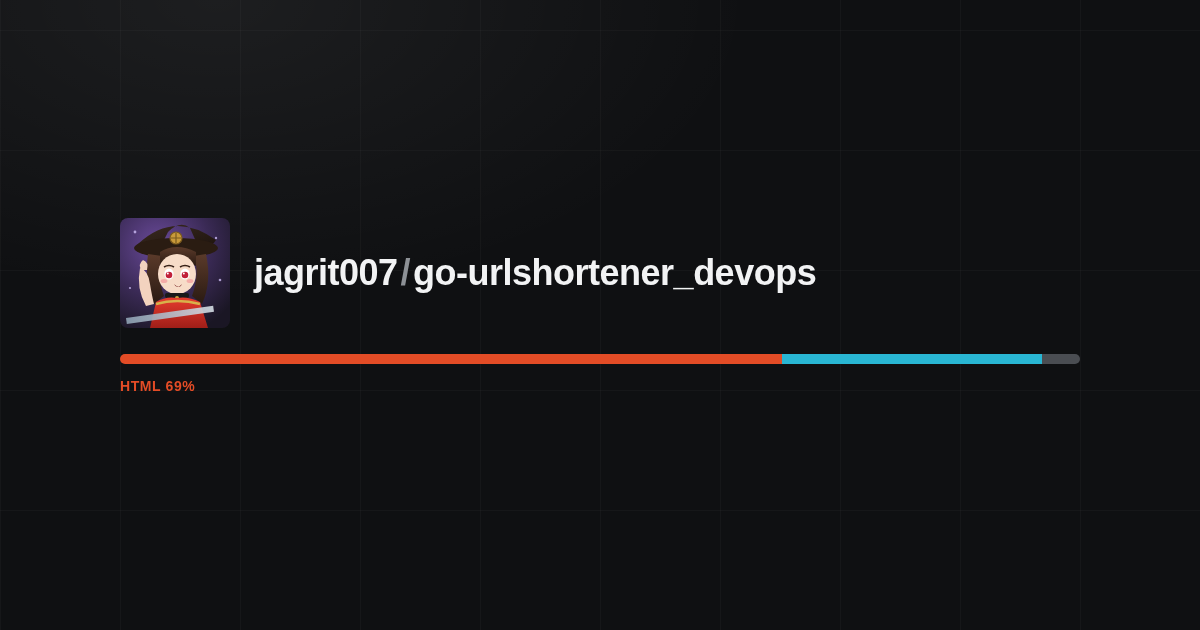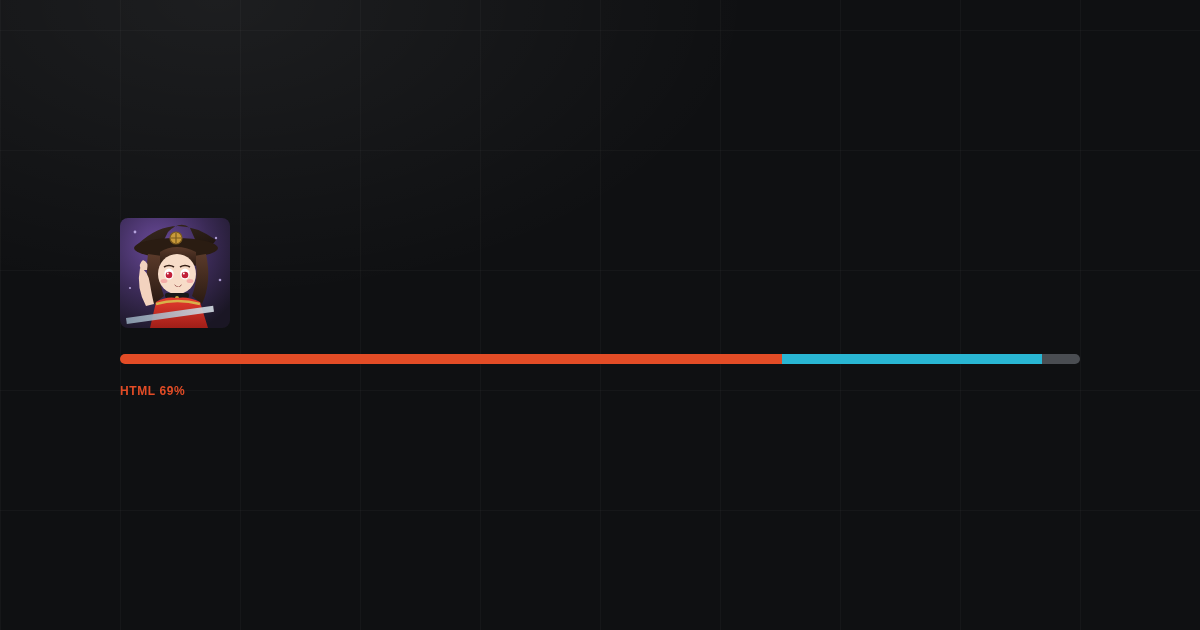--- a/index.html
+++ b/index.html
@@ -67,22 +67,22 @@
     width: 100%;
     border-radius: 6px;
     overflow: hidden;
     display: flex;
     background: transparent;
   }
   .langbar .seg { height: 100%; }
   .langbar .seg + .seg { margin-left: 0; }
 
   .langlabel {
-    margin-top: 20px;
-    font-size: 12px;
+    margin-top: 14px;
+    font-size: 14px;
     font-weight: 800;
     letter-spacing: 0.6px;
   }
 </style>
 </head>
 <body>
 
 <div class="glow"></div>
 <div class="grid"></div>
 
@@ -159,20 +159,23 @@
 
         <path d="M36 86 Q57 80 80 86" stroke="#d8b14a" stroke-width="2.6" fill="none"></path>
 
         <path d="M26 88 Q16 70 20 50 Q28 52 30 66 Q32 78 34 86 Z" fill="#f3d3bf"></path>
         <path d="M21 52 q-3 -6 2 -10 q6 2 4 10 Z" fill="#f3d3bf"></path>
 
         <rect x="6" y="100" width="88" height="6" transform="rotate(-8 6 100)" fill="url(#blade)" opacity="0.9"></rect>
       </svg>
     </div>
 
+    <div class="title">
+      <span class="owner">jagrit007</span><span class="sep">/</span><span class="repo">go-urlshortener_devops</span>
+    </div>
 
   </div>
 
   <div class="langbar" id="langbar">
       <div class="seg" title="HTML 69%" style="width: 69%; background: rgb(227, 76, 38);"></div>
       <div class="seg" title="Go 27%" style="width: 27%; background: rgb(41, 182, 211);"></div>
       <div class="seg" title="Other 4%" style="width: 4%; background: rgb(74, 77, 82);"></div>
     </div>
 
   <div class="langlabel" id="langlabel" style="color: rgb(227, 76, 38);">HTML 69%</div>

